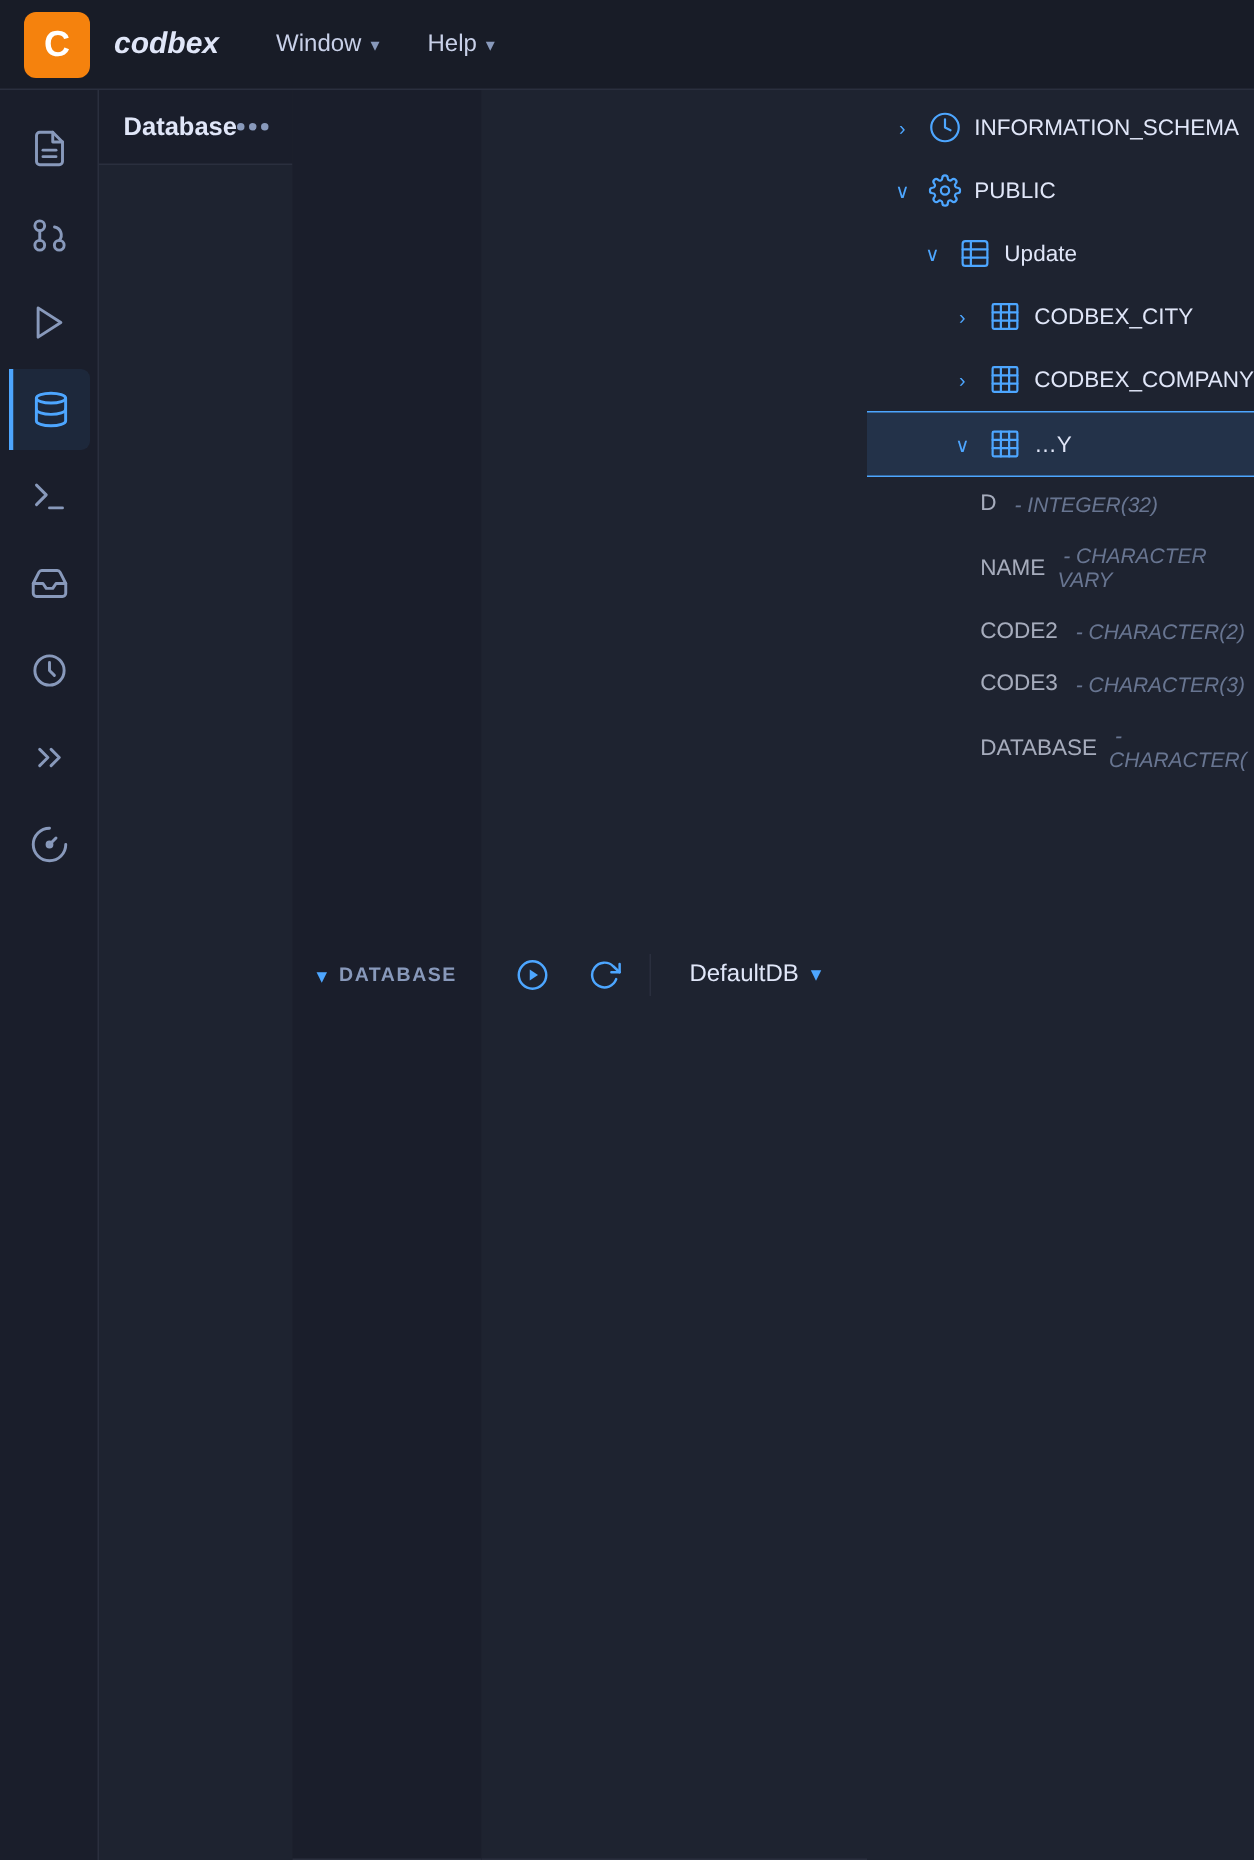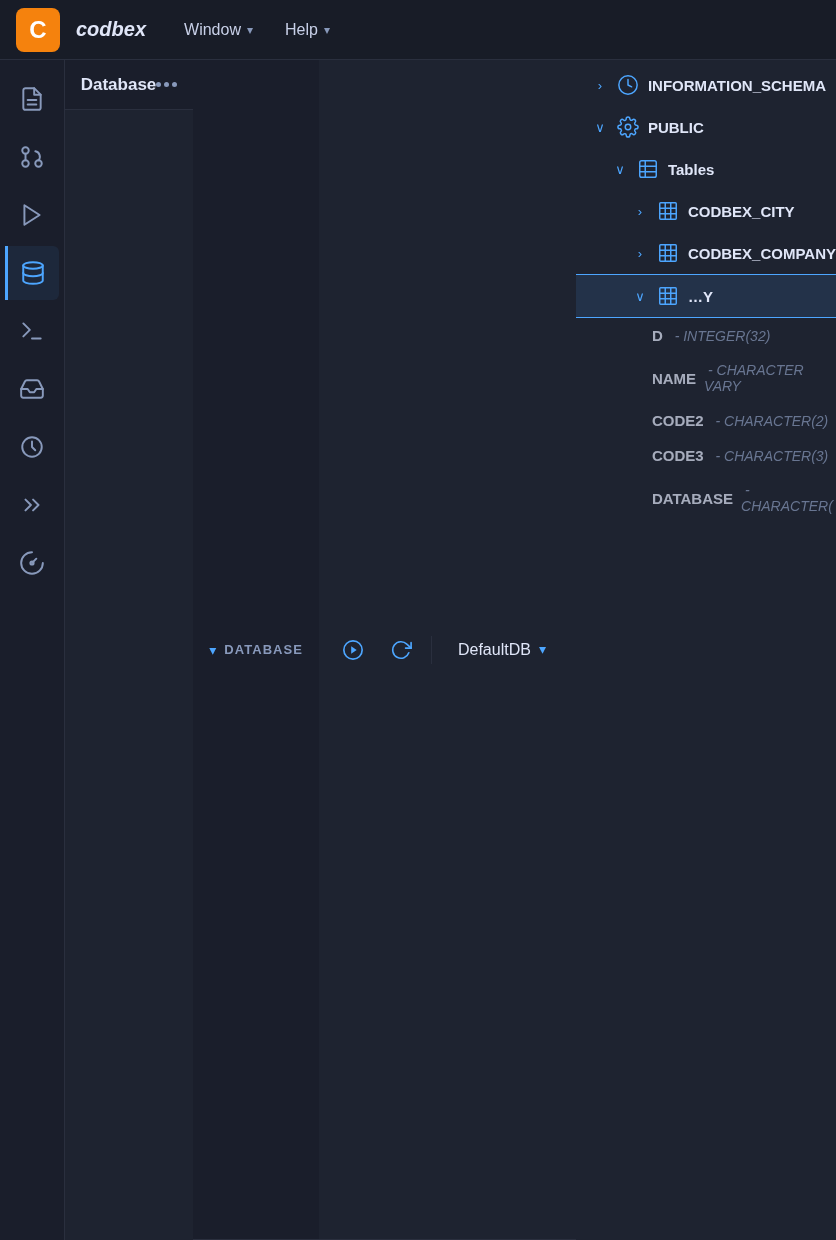--- a/index.html
+++ b/index.html
@@ -237,21 +237,21 @@
       width: 22px;
       height: 22px;
       fill: none;
       stroke: #4da6ff;
       stroke-width: 1.6;
       stroke-linecap: round;
       stroke-linejoin: round;
     }
     .tree-label {
       font-size: 15px;
-      font-weight: 700;
+      font-weight: 400;
       color: #e0e6f8;
     }
     .tree-meta {
       font-size: 14px;
       font-style: italic;
       color: #8899bb;
     }
 
     
     .context-menu {
@@ -436,21 +436,21 @@
       <div class="tree-item tree-indent-2">
         <span class="tree-chevron">∨</span>
         <span class="tree-icon">
           <svg viewBox="0 0 24 24" fill="none" stroke="#4da6ff" stroke-width="1.6">
               <rect x="3" y="3" width="18" height="18" rx="2" ry="2"></rect>
               <line x1="3" y1="9" x2="21" y2="9"></line>
               <line x1="3" y1="15" x2="21" y2="15"></line>
               <line x1="9" y1="3" x2="9" y2="21"></line>
             </svg>
         </span>
-        <span class="tree-label">Tables</span>
+        <span class="tree-label">Update</span>
       </div>
 
       <div class="tree-item tree-indent-3">
         <span class="tree-chevron">›</span>
         <span class="tree-icon">
           <svg viewBox="0 0 24 24" fill="none" stroke="#4da6ff" stroke-width="1.6">
               <rect x="3" y="3" width="18" height="18" rx="1"></rect>
               <line x1="3" y1="9" x2="21" y2="9"></line>
               <line x1="3" y1="15" x2="21" y2="15"></line>
               <line x1="9" y1="3" x2="9" y2="21"></line>

